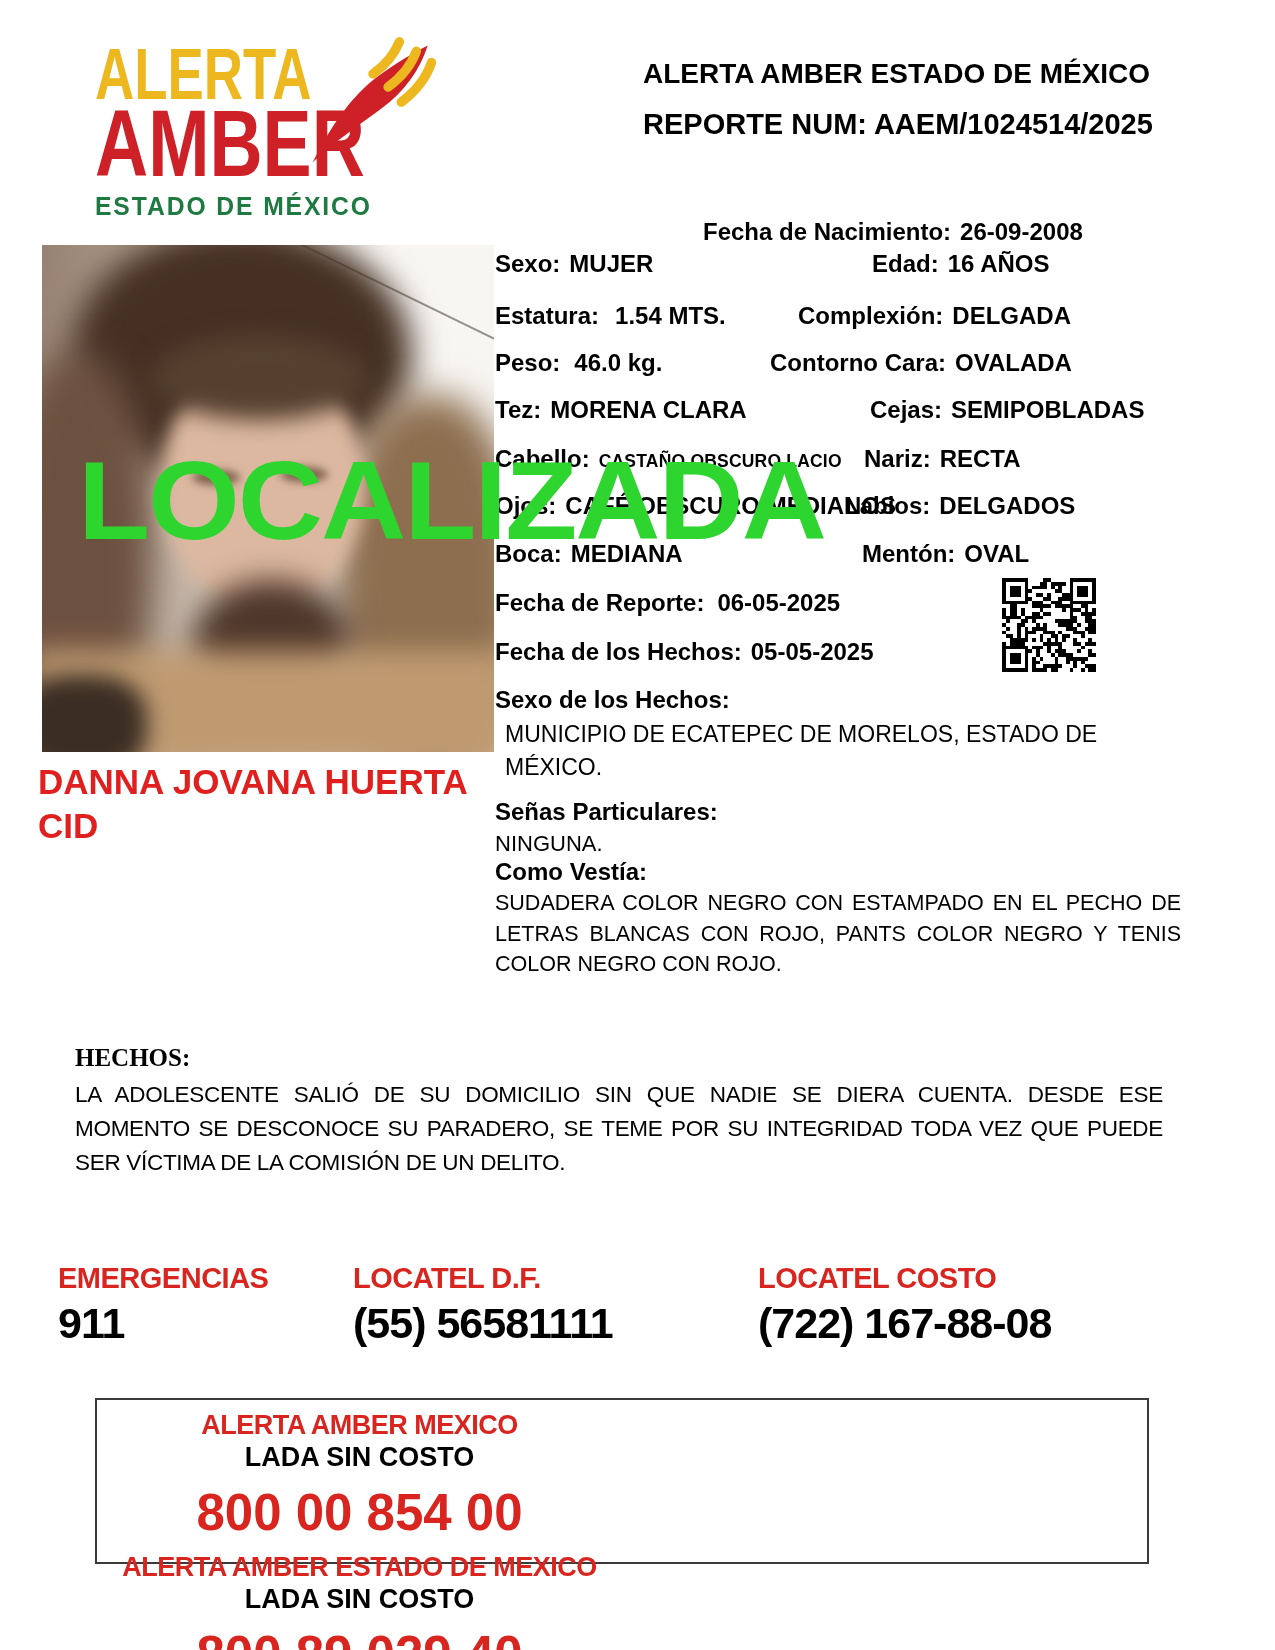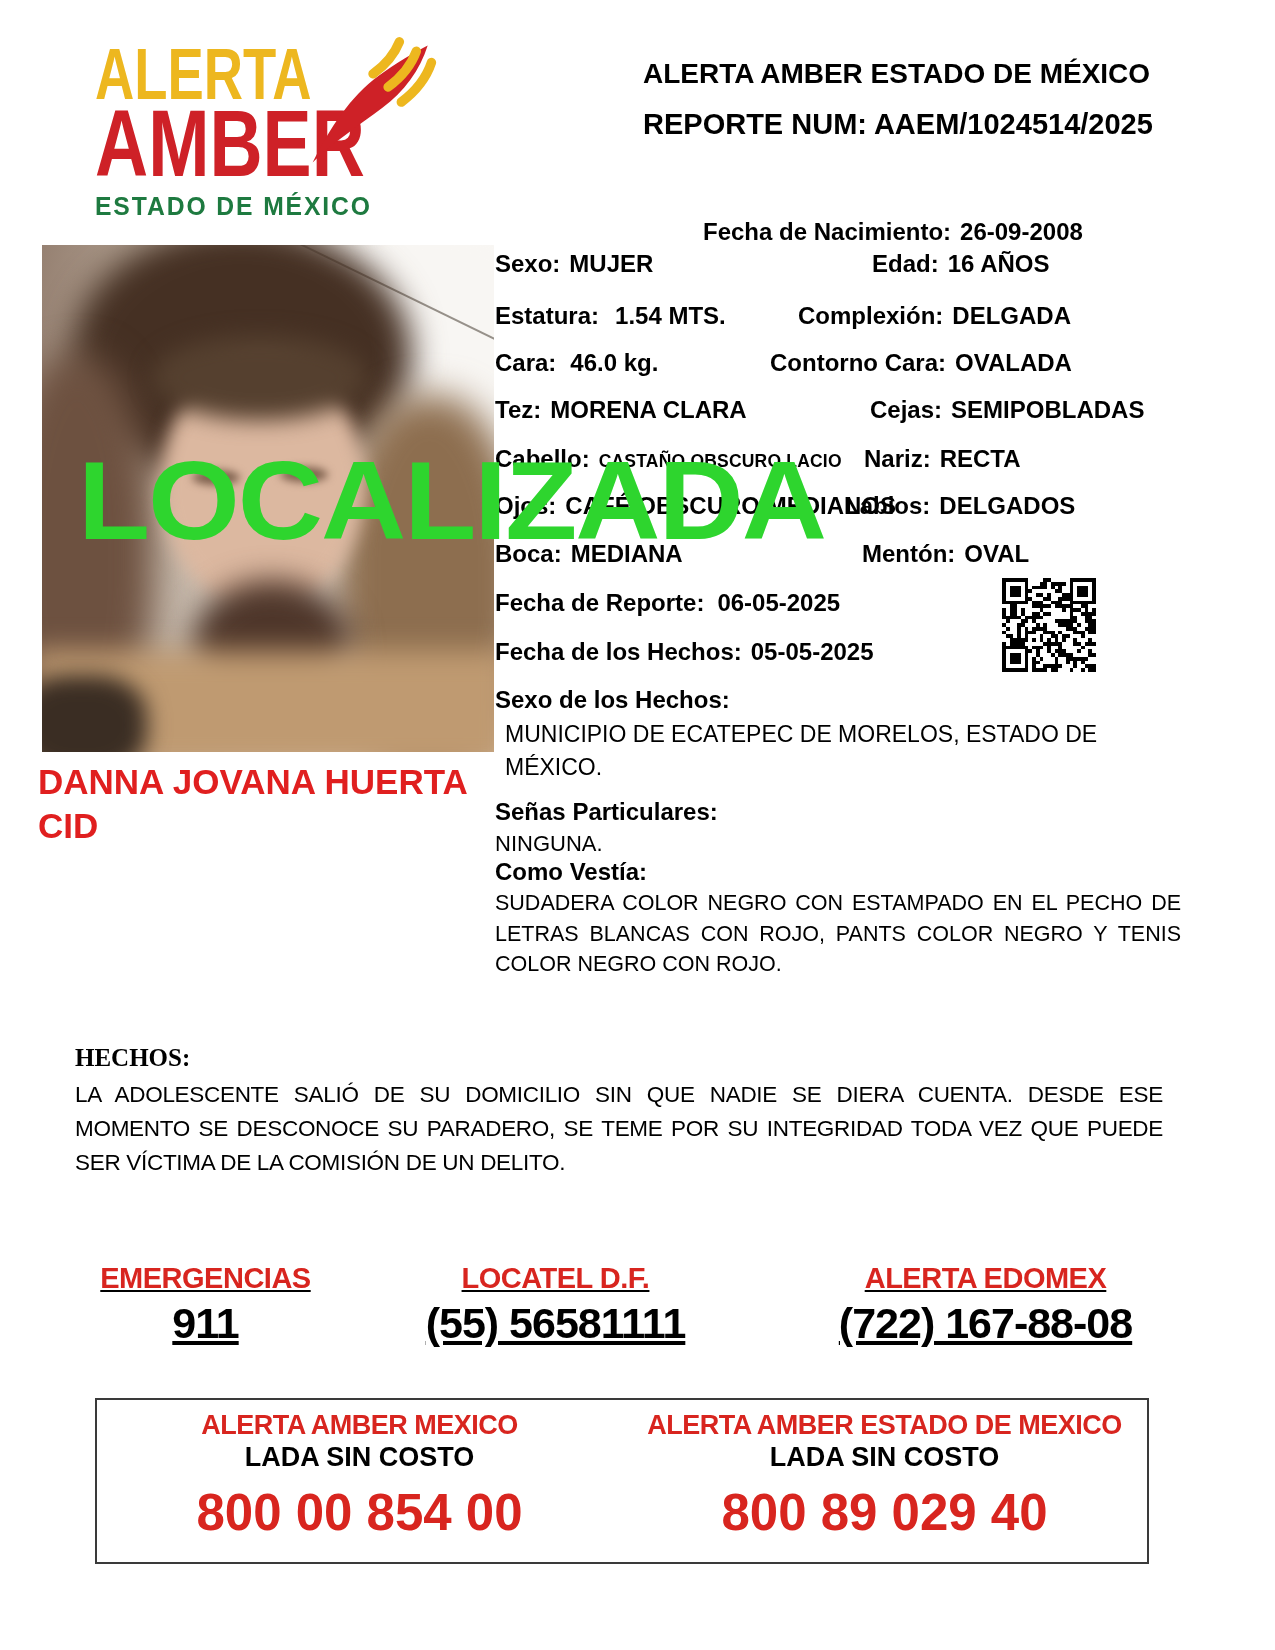--- a/index.html
+++ b/index.html
@@ -49,27 +49,27 @@
   .sec-text{position:absolute;font-size:23px;line-height:1.45;}
   .just{text-align:justify;}
   
   .qr{position:absolute;left:1002px;top:578px;width:94px;height:94px;z-index:2;}
   
   .hechos-label{position:absolute;left:75px;top:1044px;font-size:25px;font-weight:bold;font-family:Liberation Serif, serif;}
   .hechos-text{position:absolute;left:75px;top:1078px;width:1088px;font-size:22.5px;
     line-height:1.5;text-align:justify;letter-spacing:-.3px;}
   
   .contacts{position:absolute;left:58px;top:1262px;width:1155px;display:flex;}
-  .contact{text-align:center;text-decoration:underline;}
+  .contact{}
   .contact .cname{font-size:29px;font-weight:bold;letter-spacing:-.5px;}
   .contact .cnum{font-size:43px;font-weight:bold;color:#000;margin-top:4px;letter-spacing:-1px;}
   .c1{width:295px;} .c2{width:405px;} .c3{width:455px;}
   
   .fbox{position:absolute;left:95px;top:1398px;width:1050px;height:162px;
-    border:2px solid #3a3a3a;display:flex;background:#fff;}
+    border:2px solid #3a3a3a;display:flex;background:#fff;flex-direction:column;}
   .fcol{width:50%;text-align:center;padding-top:10px;}
   .ftitle{font-size:27px;font-weight:bold;letter-spacing:-.5px;}
   .fsub{font-size:27px;font-weight:bold;color:#000;margin-top:1px;}
   .fnum{font-size:51px;font-weight:bold;margin-top:10px;letter-spacing:0px;}
 </style>
 </head>
 <body>
 
 <div class="page">
 
@@ -118,21 +118,21 @@
   <div class="drow" style="left:872px;top:250px">
     <span class="dl">Edad:</span><span class="dv">16 AÑOS</span>
   </div>
   <div class="drow" style="left:495px;top:302px">
     <span class="dl">Estatura:</span><span class="dv" style="margin-left:16px">1.54 MTS.</span>
   </div>
   <div class="drow" style="left:798px;top:302px">
     <span class="dl">Complexión:</span><span class="dv">DELGADA</span>
   </div>
   <div class="drow" style="left:495px;top:349px">
-    <span class="dl">Cara:</span><span class="dv" style="margin-left:14px">46.0 kg.</span>
+    <span class="dl">Peso:</span><span class="dv" style="margin-left:14px">46.0 kg.</span>
   </div>
   <div class="drow" style="left:770px;top:349px">
     <span class="dl">Contorno Cara:</span><span class="dv">OVALADA</span>
   </div>
   <div class="drow" style="left:495px;top:396px">
     <span class="dl">Tez:</span><span class="dv">MORENA CLARA</span>
   </div>
   <div class="drow" style="left:870px;top:396px">
     <span class="dl">Cejas:</span><span class="dv">SEMIPOBLADAS</span>
   </div>
@@ -420,21 +420,21 @@
   <div class="contacts">
     <div class="contact c1">
       <div class="cname" style="color:#D8251F">EMERGENCIAS</div>
       <div class="cnum">911</div>
     </div>
     <div class="contact c2">
       <div class="cname" style="color:#D8251F">LOCATEL D.F.</div>
       <div class="cnum">(55) 56581111</div>
     </div>
     <div class="contact c3">
-      <div class="cname" style="color:#D8251F">ALERTA EDOMEX</div>
+      <div class="cname" style="color:#D8251F">LOCATEL COSTO</div>
       <div class="cnum">(722) 167-88-08</div>
     </div>
   </div>
 
   <div class="fbox">
     <div class="fcol">
       <div class="ftitle" style="color:#D8251F">ALERTA AMBER MEXICO</div>
       <div class="fsub">LADA SIN COSTO</div>
       <div class="fnum" style="color:#D8251F">800 00 854 00</div>
     </div>

